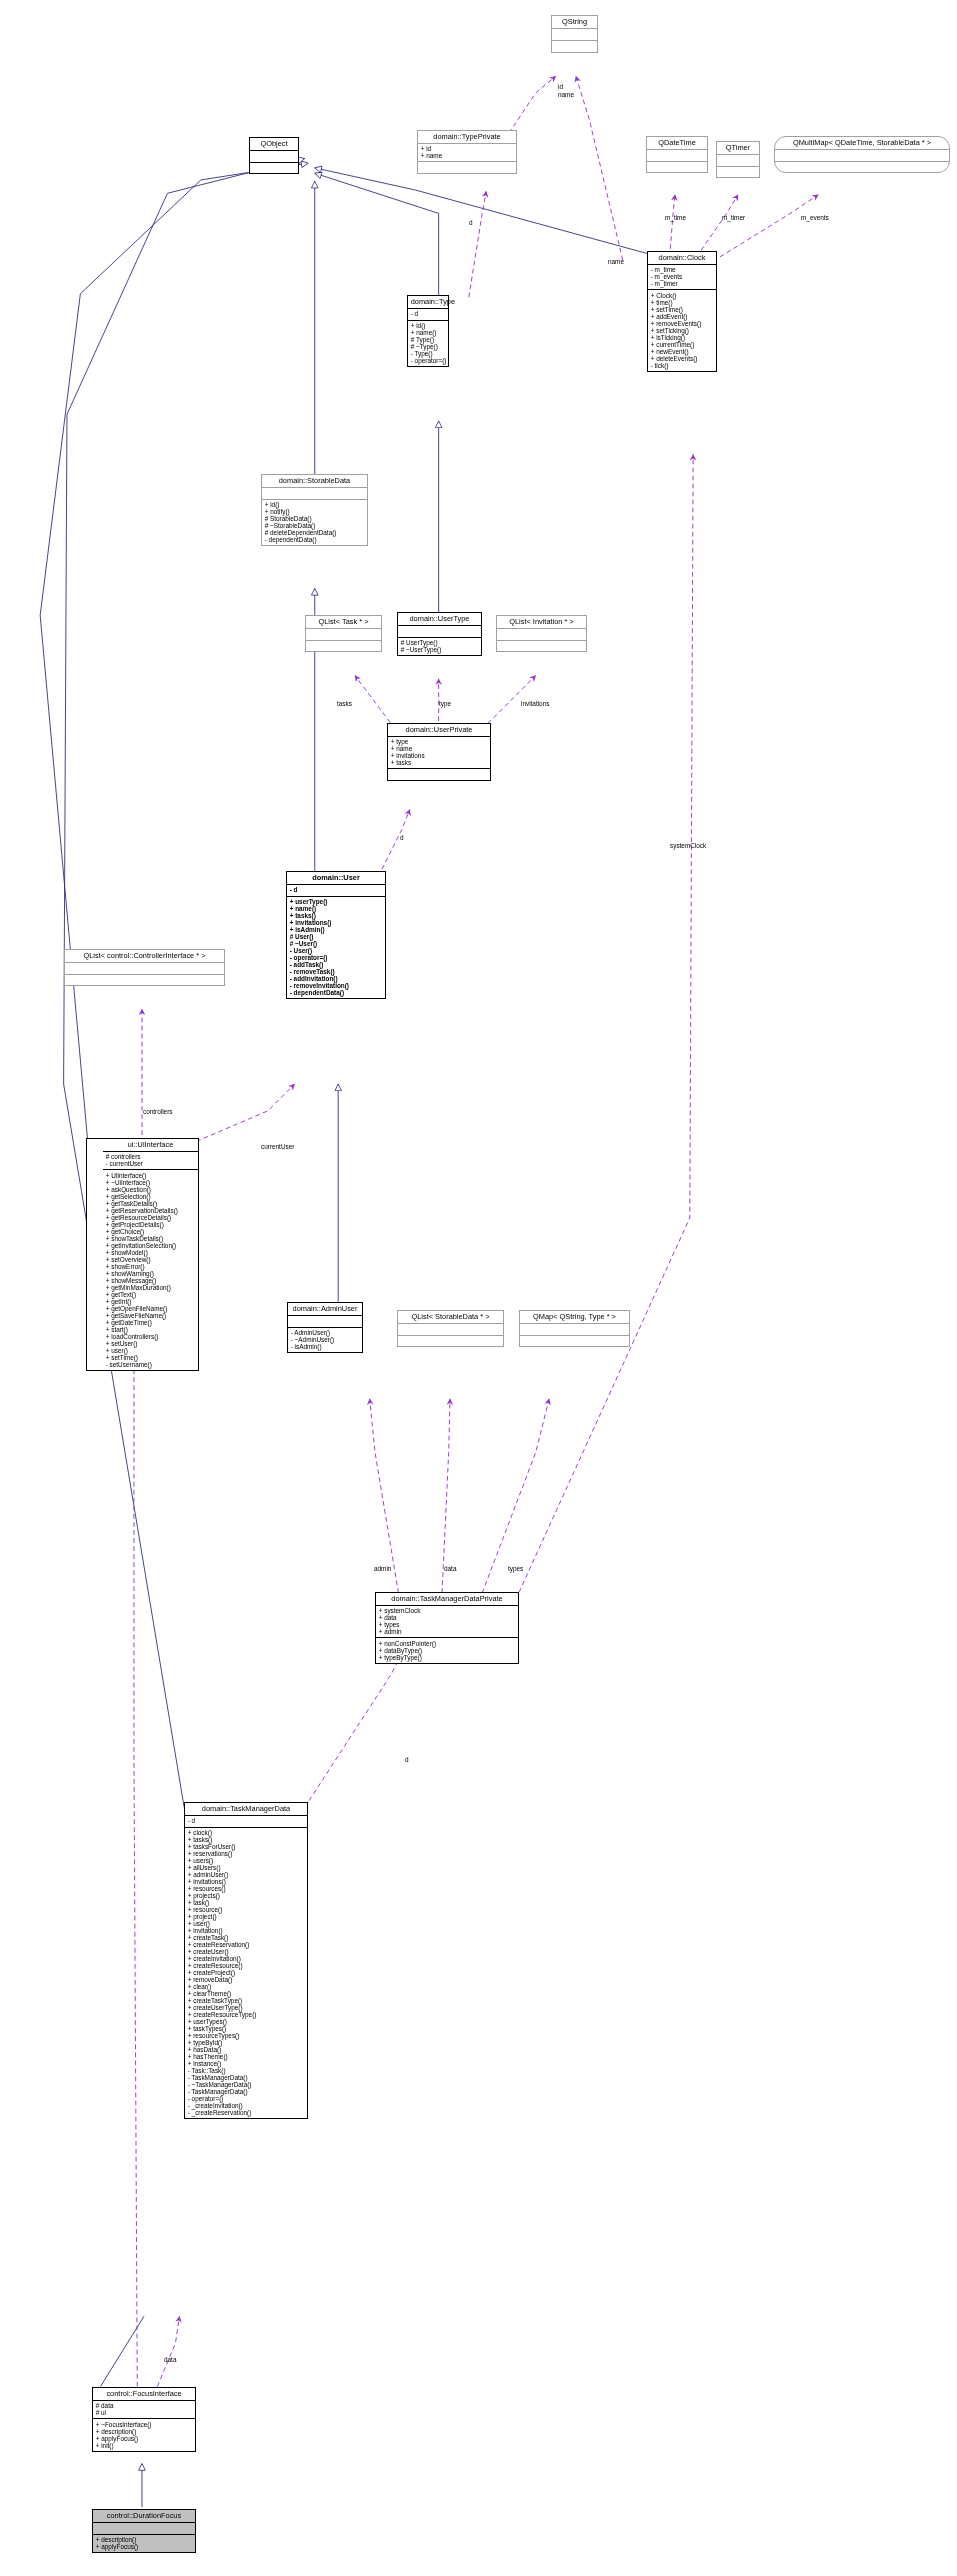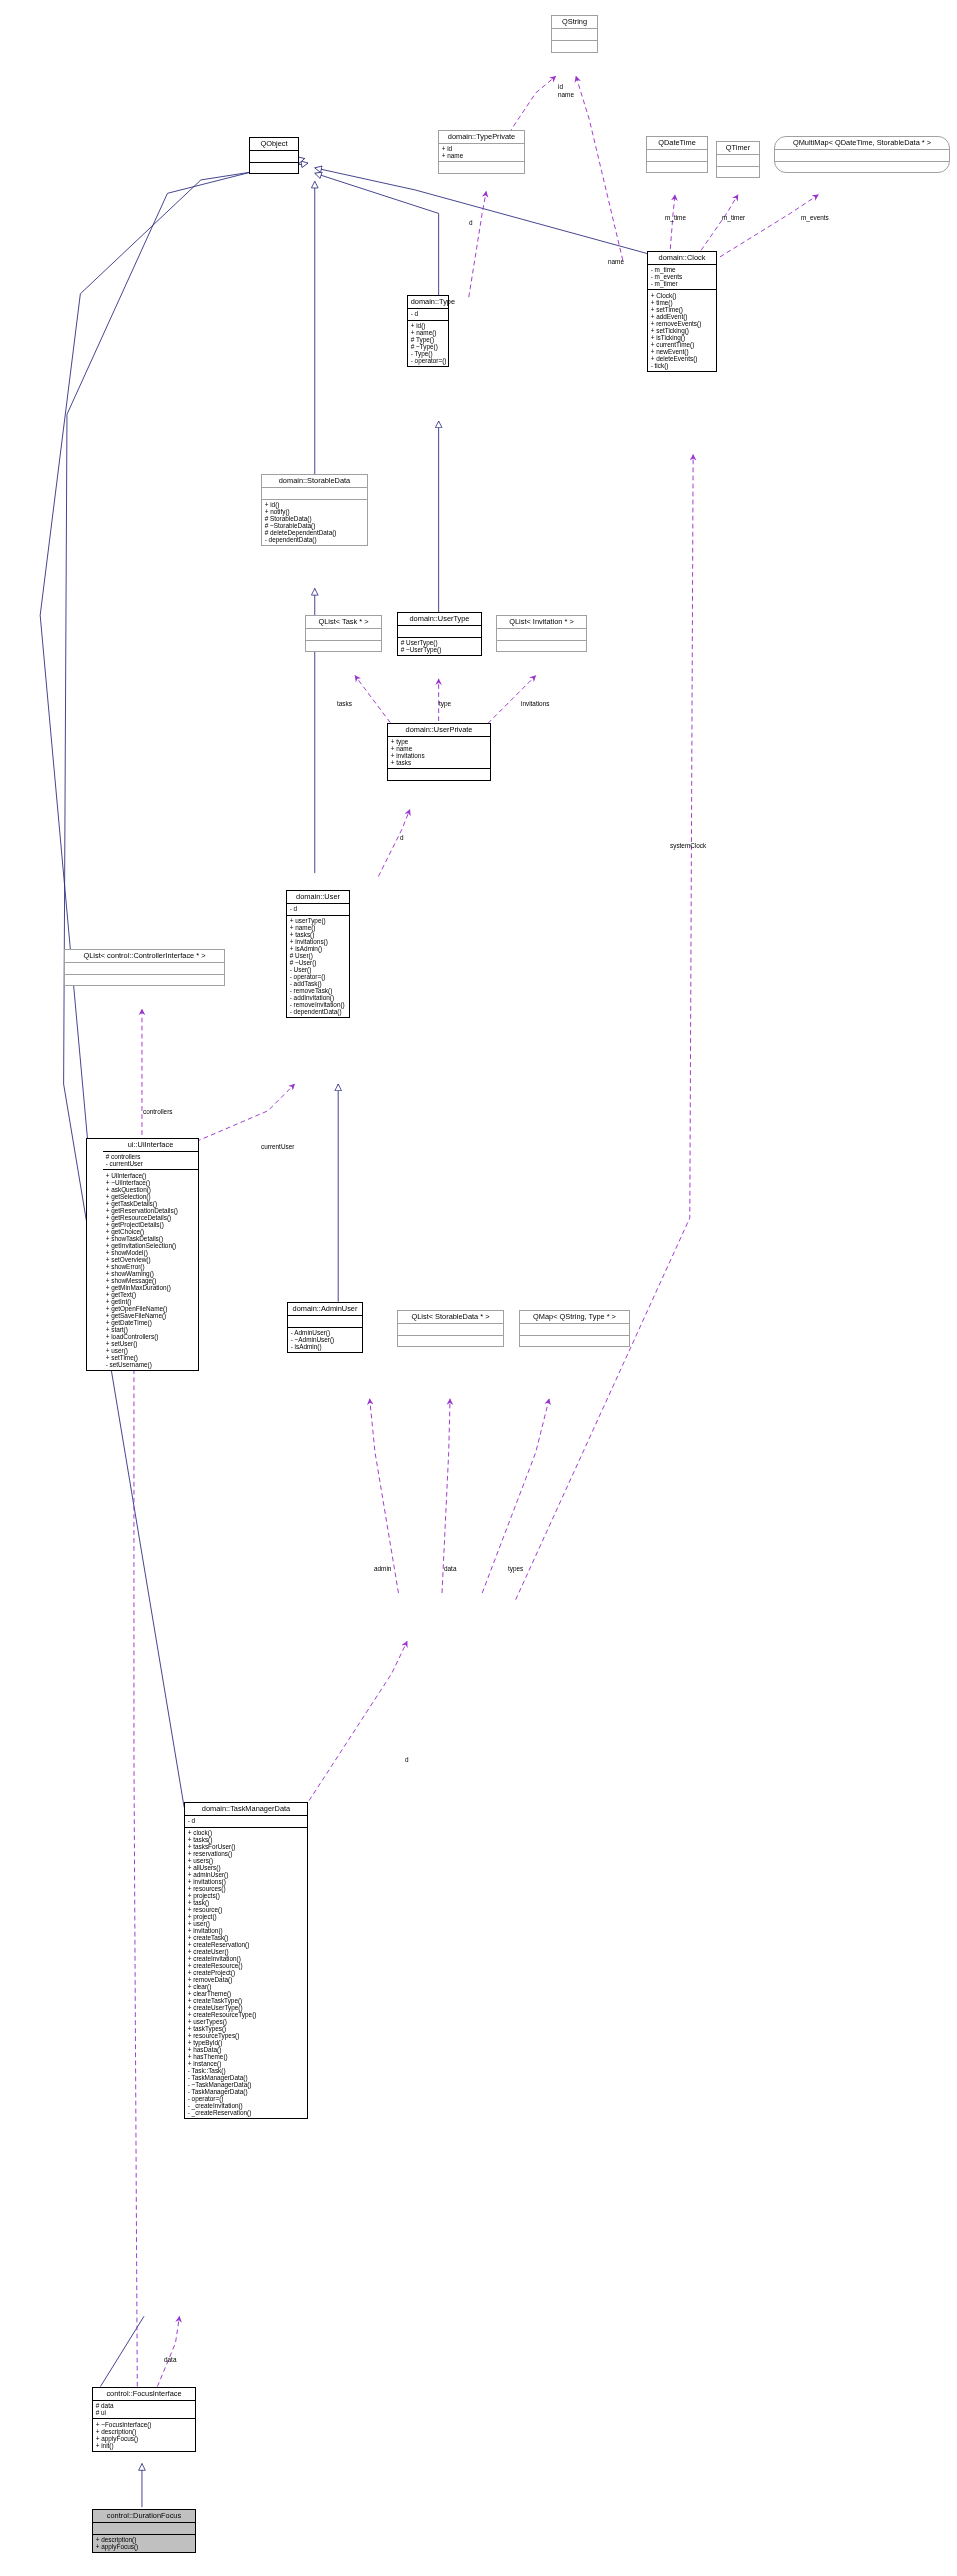--- a/index.html
+++ b/index.html
@@ -149,21 +149,21 @@
     <div class="attrs"></div>
     <div class="ops"></div>
   </div>
 
   <div class="node" style="left:249px; top:125px; width:50px;">
     <div class="title big-title">QObject</div>
     <div class="attrs"></div>
     <div class="ops"></div>
   </div>
 
-  <div class="node thin" style="left:438px; top:118px; width:87px;">
+  <div class="node thin" style="left:417px; top:118px; width:100px;">
     <div class="title big-title">domain::TypePrivate</div>
     <div class="attrs">
       <div class="row">+ id</div>
       <div class="row">+ name</div>
     </div>
     <div class="ops"></div>
   </div>
 
   <div class="node thin" style="left:646px; top:124px; width:62px;">
     <div class="title big-title">QDateTime</div>
@@ -258,21 +258,21 @@
     <div class="title big-title">domain::UserPrivate</div>
     <div class="attrs">
       <div class="row">+ type</div>
       <div class="row">+ name</div>
       <div class="row">+ invitations</div>
       <div class="row">+ tasks</div>
     </div>
     <div class="ops"></div>
   </div>
 
-  <div class="node" style="left:286px; top:878px; width:64px;">
+  <div class="node" style="left:286px; top:859px; width:100px;font-weight:bold;">
     <div class="title big-title">domain::User</div>
     <div class="attrs">
       <div class="row">- d</div>
     </div>
     <div class="ops">
       <div class="row">+ userType()</div>
       <div class="row">+ name()</div>
       <div class="row">+ tasks()</div>
       <div class="row">+ invitations()</div>
       <div class="row">+ isAdmin()</div>
@@ -347,20 +347,34 @@
     <div class="attrs"></div>
     <div class="ops"></div>
   </div>
 
   <div class="node thin" style="left:519px; top:1298px; width:111px;">
     <div class="title big-title">QMap&lt; QString, Type * &gt;</div>
     <div class="attrs"></div>
     <div class="ops"></div>
   </div>
 
+  <div class="node" style="left:375px; top:1580px; width:144px;">
+    <div class="title big-title">domain::TaskManagerDataPrivate</div>
+    <div class="attrs">
+      <div class="row">+ systemClock</div>
+      <div class="row">+ data</div>
+      <div class="row">+ types</div>
+      <div class="row">+ admin</div>
+    </div>
+    <div class="ops">
+      <div class="row">+ nonConstPointer()</div>
+      <div class="row">+ dataByType()</div>
+      <div class="row">+ typeByType()</div>
+    </div>
+  </div>
 
   <div class="node" style="left:184px; top:1790px; width:124px;">
     <div class="title big-title">domain::TaskManagerData</div>
     <div class="attrs">
       <div class="row">- d</div>
     </div>
     <div class="ops">
       <div class="row">+ clock()</div>
       <div class="row">+ tasks()</div>
       <div class="row">+ tasksForUser()</div>

